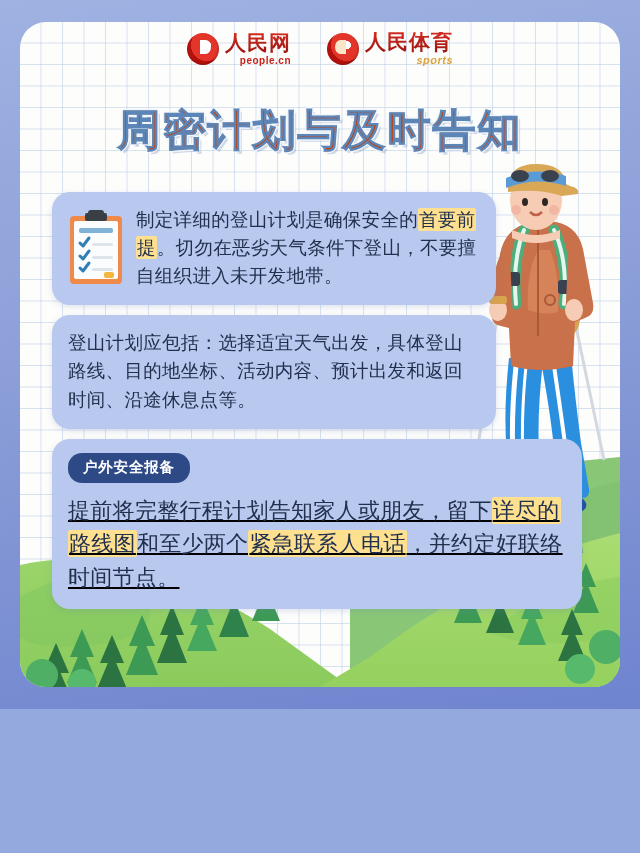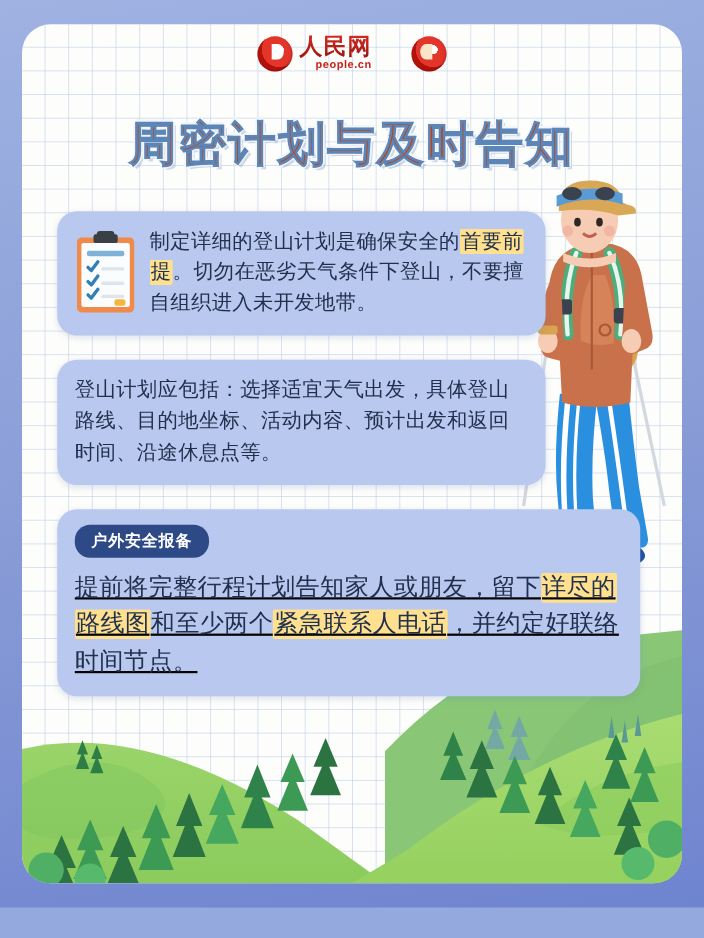--- a/index.html
+++ b/index.html
@@ -3,21 +3,21 @@
 <meta charset="utf-8">
 <style>
   html,body{margin:0;padding:0;}
   body{
     width:640px;height:853px;
     font-family:"Liberation Sans","DejaVu Sans",sans-serif;
     background:#94a9de;
     overflow:hidden;
   }
   .poster{
-    position:relative;width:640px;height:825px;
+    position:relative;width:640px;height:709px;
     background:linear-gradient(170deg,#9fb2e2 0%,#8c9fd8 45%,#6f84cf 100%);
     box-sizing:border-box;
     padding:22px 20px 22px 20px;
   }
   .card{
     position:relative;width:100%;height:100%;
     background:#fdfdfb;
     border-radius:26px;
     overflow:hidden;
     box-sizing:border-box;
@@ -85,21 +85,21 @@
   .hiker{position:absolute;right:6px;top:138px;width:160px;height:365px;z-index:4;}
 
   
   .blocks{position:absolute;left:32px;top:170px;width:530px;z-index:5;}
   .block{
     background:#b9c8ef;
     border-radius:18px;
     box-shadow:0 2px 6px rgba(110,130,180,.22);
     padding:14px 16px 15px 16px;
     box-sizing:border-box;
-    margin-bottom:22px;
+    margin-bottom:10px;
     position:relative;
   }
   .block.b1{width:444px;display:flex;gap:12px;align-items:flex-start;}
   .block.b2{width:444px;}
   .block.b3{width:530px;text-decoration:underline;}
 
   .clipboard{width:56px;height:76px;flex:none;position:relative;margin-top:4px;}
 
   .btext{
     font-family:"DejaVu Sans","Liberation Sans",sans-serif;
@@ -131,20 +131,24 @@
    <div class="logos">
      <div class="logo">
        <div class="logo-mark"></div>
        <div class="logo-txt">
          <span class="logo-cn grad">人民网</span>
          <span class="logo-sub">people.cn</span>
        </div>
      </div>
      <div class="logo">
        <div class="logo-mark sports"></div>
+       <div class="logo-txt">
+         <span class="logo-cn grad">人民体育</span>
+         <span class="logo-sub ital">sports</span>
+       </div>
      </div>
    </div>
 
    <div class="title">周密计划与及时告知</div>
 
    <svg class="scene" viewBox="0 0 600 240" preserveAspectRatio="none">
      <defs>
        <linearGradient id="gL" x1="0" y1="0" x2="0" y2="1">
          <stop offset="0" stop-color="#9ad46a"></stop>
             <stop offset="1" stop-color="#8bcb5c"></stop>

